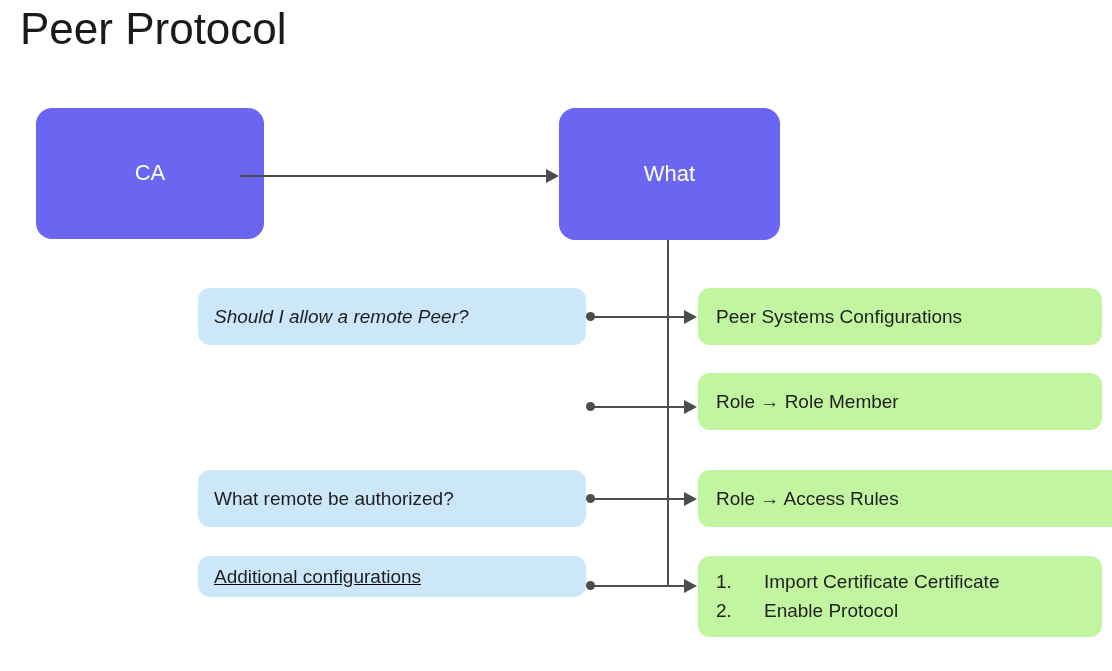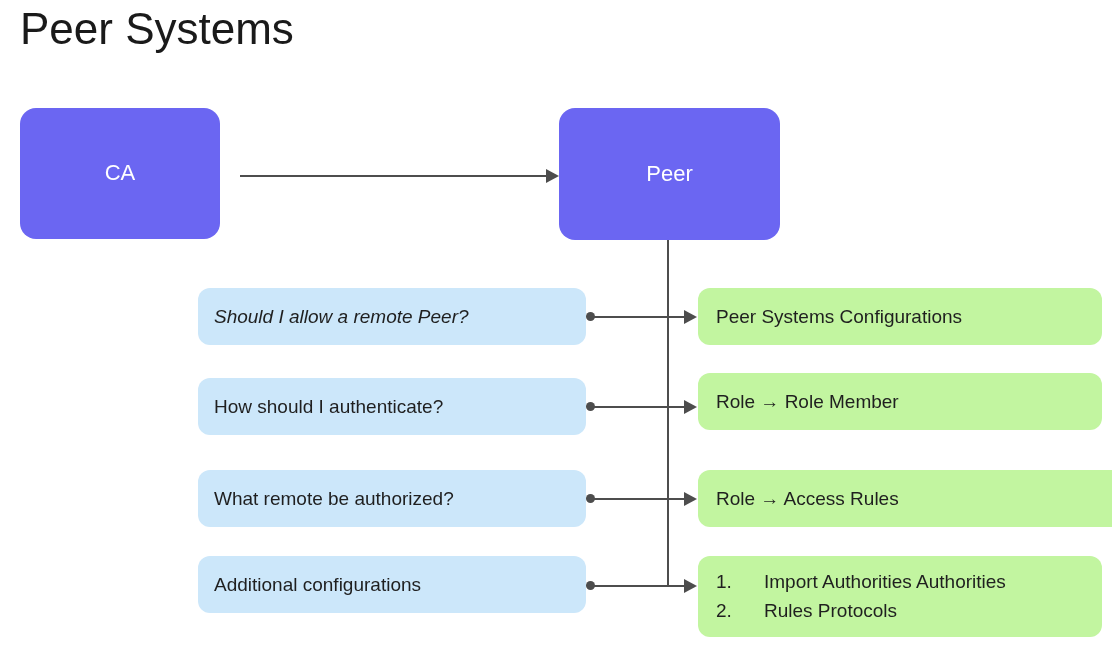--- a/index.html
+++ b/index.html
@@ -130,71 +130,68 @@
     border-top: 7px solid transparent;
     border-bottom: 7px solid transparent;
     border-left: 13px solid #4d4d4d;
   }
 </style>
 </head>
 <body>
 
 <div id="canvas">
 
-  <div id="page-title">Peer Systems</div>
+  <div id="page-title">Peer Protocol</div>
 
-  <div class="node node-primary" style="left:20px; top:108px; width:200px; height:131px;">
+  <div class="node node-primary" style="left:36px; top:108px; width:228px; height:131px;">
     <span class="node-label">CA</span>
   </div>
 
   <div class="edge edge-h" style="left:240px; top:175px; width:306px;"></div>
   <div class="arrowhead" style="left:546px; top:169px;"></div>
 
   <div class="node node-primary" style="left:559px; top:108px; width:221px; height:132px;">
-    <span class="node-label">Peer</span>
+    <span class="node-label">What</span>
   </div>
 
   <div class="edge edge-v" style="left:667px; top:240px; height:346px;"></div>
 
   <div class="node node-question" style="left:198px; top:288px; width:388px; height:57px;font-style:italic;">
     <span class="node-label">Should I allow a remote Peer?</span>
   </div>
   <div class="edge-dot" style="left:586px; top:312px;"></div>
   <div class="edge edge-h" style="left:590px; top:316px; width:94px;"></div>
   <div class="arrowhead" style="left:684px; top:310px;"></div>
   <div class="node node-answer" style="left:698px; top:288px; width:404px; height:57px;">
     <span class="node-label">Peer Systems Configurations</span>
   </div>
 
-  <div class="node node-question" style="left:198px; top:378px; width:388px; height:57px;">
-    <span class="node-label">How should I authenticate?</span>
-  </div>
   <div class="edge-dot" style="left:586px; top:402px;"></div>
   <div class="edge edge-h" style="left:590px; top:406px; width:94px;"></div>
   <div class="arrowhead" style="left:684px; top:400px;"></div>
   <div class="node node-answer" style="left:698px; top:373px; width:404px; height:57px;">
     <span class="node-label">Role → Role Member</span>
   </div>
 
   <div class="node node-question" style="left:198px; top:470px; width:388px; height:57px;">
     <span class="node-label">What remote be authorized?</span>
   </div>
   <div class="edge-dot" style="left:586px; top:494px;"></div>
   <div class="edge edge-h" style="left:590px; top:498px; width:94px;"></div>
   <div class="arrowhead" style="left:684px; top:492px;"></div>
   <div class="node node-answer" style="left:698px; top:470px; width:479px; height:57px;">
     <span class="node-label">Role → Access Rules</span>
   </div>
 
-  <div class="node node-question" style="left:198px; top:556px; width:388px; height:57px;">
+  <div class="node node-question" style="left:198px; top:556px; width:388px; height:41px;text-decoration:underline;">
     <span class="node-label">Additional configurations</span>
   </div>
   <div class="edge-dot" style="left:586px; top:581px;"></div>
   <div class="edge edge-h" style="left:590px; top:585px; width:94px;"></div>
   <div class="arrowhead" style="left:684px; top:579px;"></div>
   <div class="node node-answer" style="left:698px; top:556px; width:404px; height:81px;">
     <ol class="num-list">
-      <li>Import Authorities Authorities</li>
-      <li>Rules Protocols</li>
+      <li>Import Certificate Certificate</li>
+      <li>Enable Protocol</li>
     </ol>
   </div>
 
 </div>
 
 </body></html>

